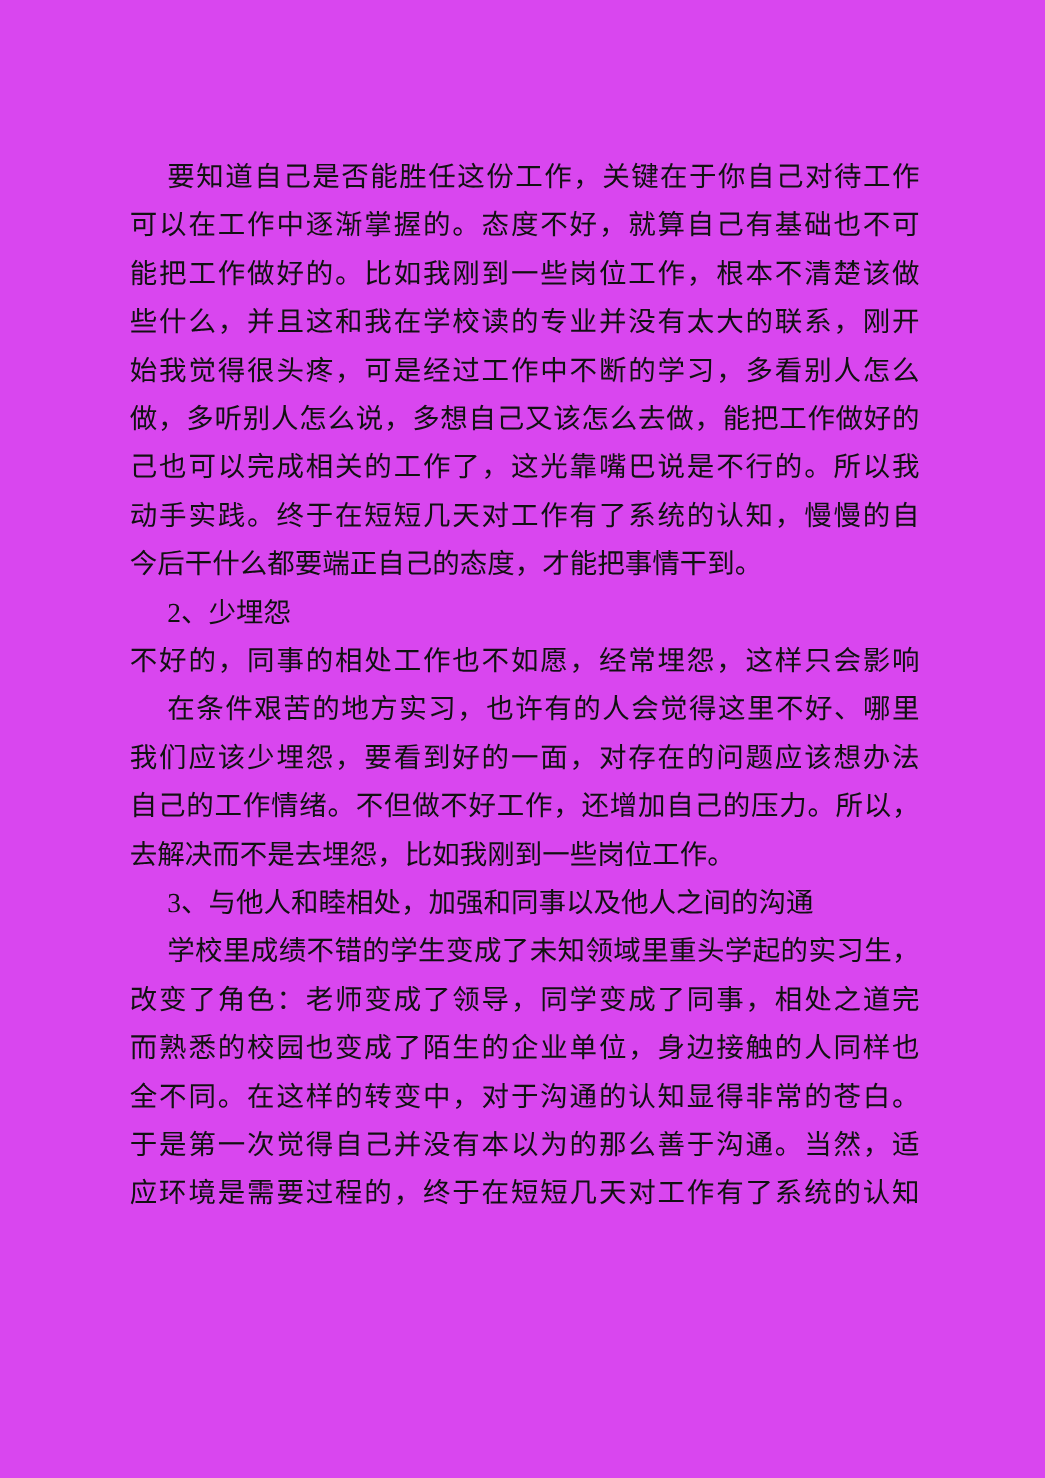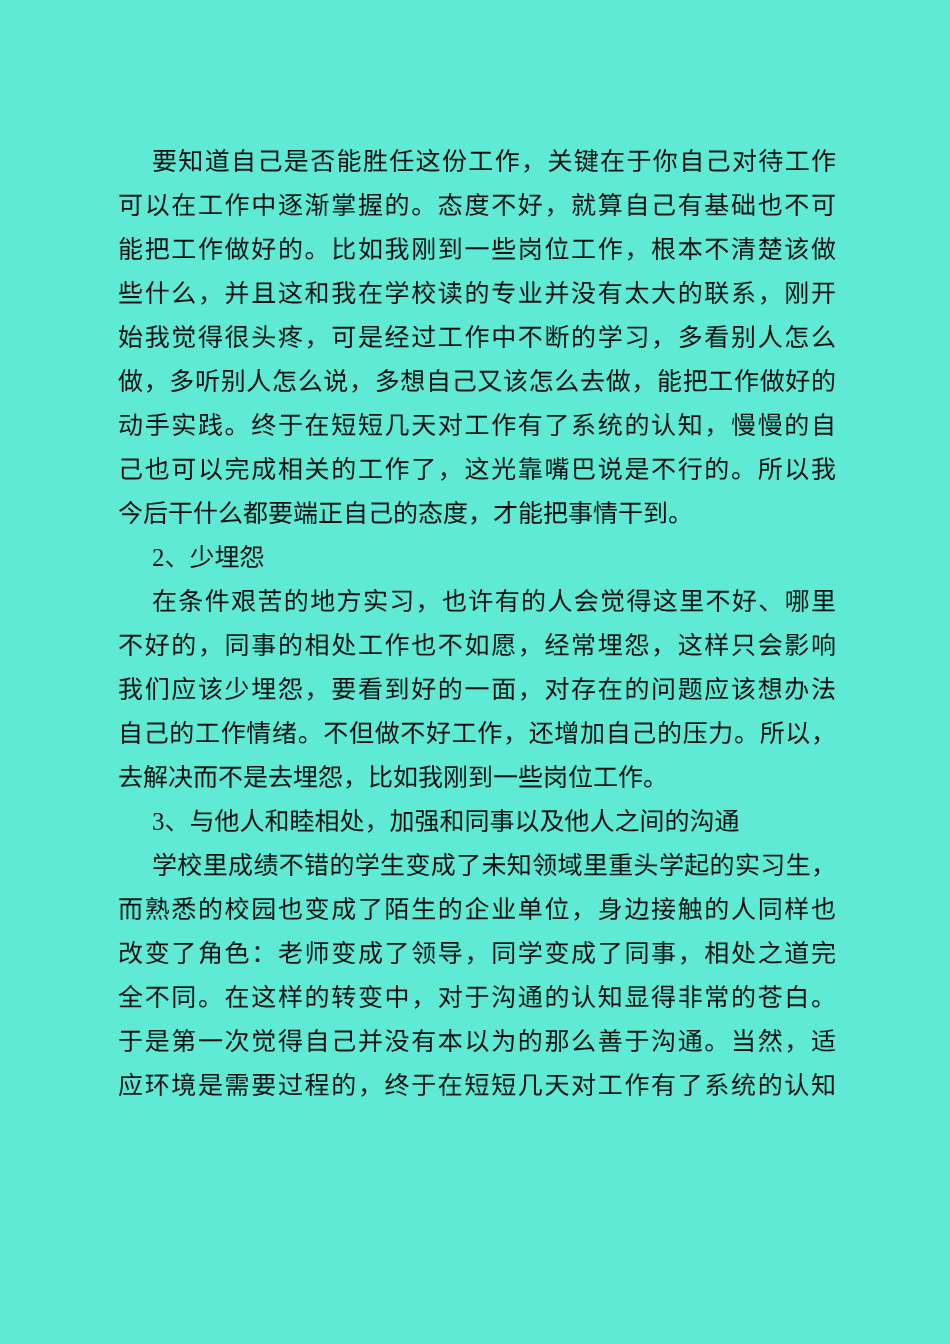--- a/index.html
+++ b/index.html
@@ -10,21 +10,21 @@
   }
   body {
     width: 950px;
     height: 1344px;
     overflow: hidden;
   }
   .page {
     position: relative;
     width: 950px;
     height: 1344px;
-    background: #5eead4;
+    background: #d946ef;
   }
   .textblock {
     position: absolute;
     left: 118px;
     top: 140px;
     width: 718px;
     font-family: "Liberation Serif", "DejaVu Serif", serif;
     font-size: 25px;
     line-height: 44px;
     font-weight: normal;
@@ -47,30 +47,30 @@
 <body>
 
 <div class="page">
   <div class="textblock">
     <div class="line i j">要知道自己是否能胜任这份工作，关键在于你自己对待工作</div>
     <div class="line j">可以在工作中逐渐掌握的。态度不好，就算自己有基础也不可</div>
     <div class="line j">能把工作做好的。比如我刚到一些岗位工作，根本不清楚该做</div>
     <div class="line j">些什么，并且这和我在学校读的专业并没有太大的联系，刚开</div>
     <div class="line j">始我觉得很头疼，可是经过工作中不断的学习，多看别人怎么</div>
     <div class="line j">做，多听别人怎么说，多想自己又该怎么去做，能把工作做好的</div>
+    <div class="line j">己也可以完成相关的工作了，这光靠嘴巴说是不行的。所以我</div>
     <div class="line j">动手实践。终于在短短几天对工作有了系统的认知，慢慢的自</div>
-    <div class="line j">己也可以完成相关的工作了，这光靠嘴巴说是不行的。所以我</div>
     <div class="line">今后干什么都要端正自己的态度，才能把事情干到。</div>
     <div class="line i">2、少埋怨</div>
+    <div class="line j">不好的，同事的相处工作也不如愿，经常埋怨，这样只会影响</div>
     <div class="line i j">在条件艰苦的地方实习，也许有的人会觉得这里不好、哪里</div>
-    <div class="line j">不好的，同事的相处工作也不如愿，经常埋怨，这样只会影响</div>
     <div class="line j">我们应该少埋怨，要看到好的一面，对存在的问题应该想办法</div>
     <div class="line j">自己的工作情绪。不但做不好工作，还增加自己的压力。所以，</div>
     <div class="line">去解决而不是去埋怨，比如我刚到一些岗位工作。</div>
     <div class="line i">3、与他人和睦相处，加强和同事以及他人之间的沟通</div>
     <div class="line i j">学校里成绩不错的学生变成了未知领域里重头学起的实习生，</div>
+    <div class="line j">改变了角色：老师变成了领导，同学变成了同事，相处之道完</div>
     <div class="line j">而熟悉的校园也变成了陌生的企业单位，身边接触的人同样也</div>
-    <div class="line j">改变了角色：老师变成了领导，同学变成了同事，相处之道完</div>
     <div class="line j">全不同。在这样的转变中，对于沟通的认知显得非常的苍白。</div>
     <div class="line j">于是第一次觉得自己并没有本以为的那么善于沟通。当然，适</div>
     <div class="line j">应环境是需要过程的，终于在短短几天对工作有了系统的认知</div>
   </div>
 </div>
 
 </body></html>

